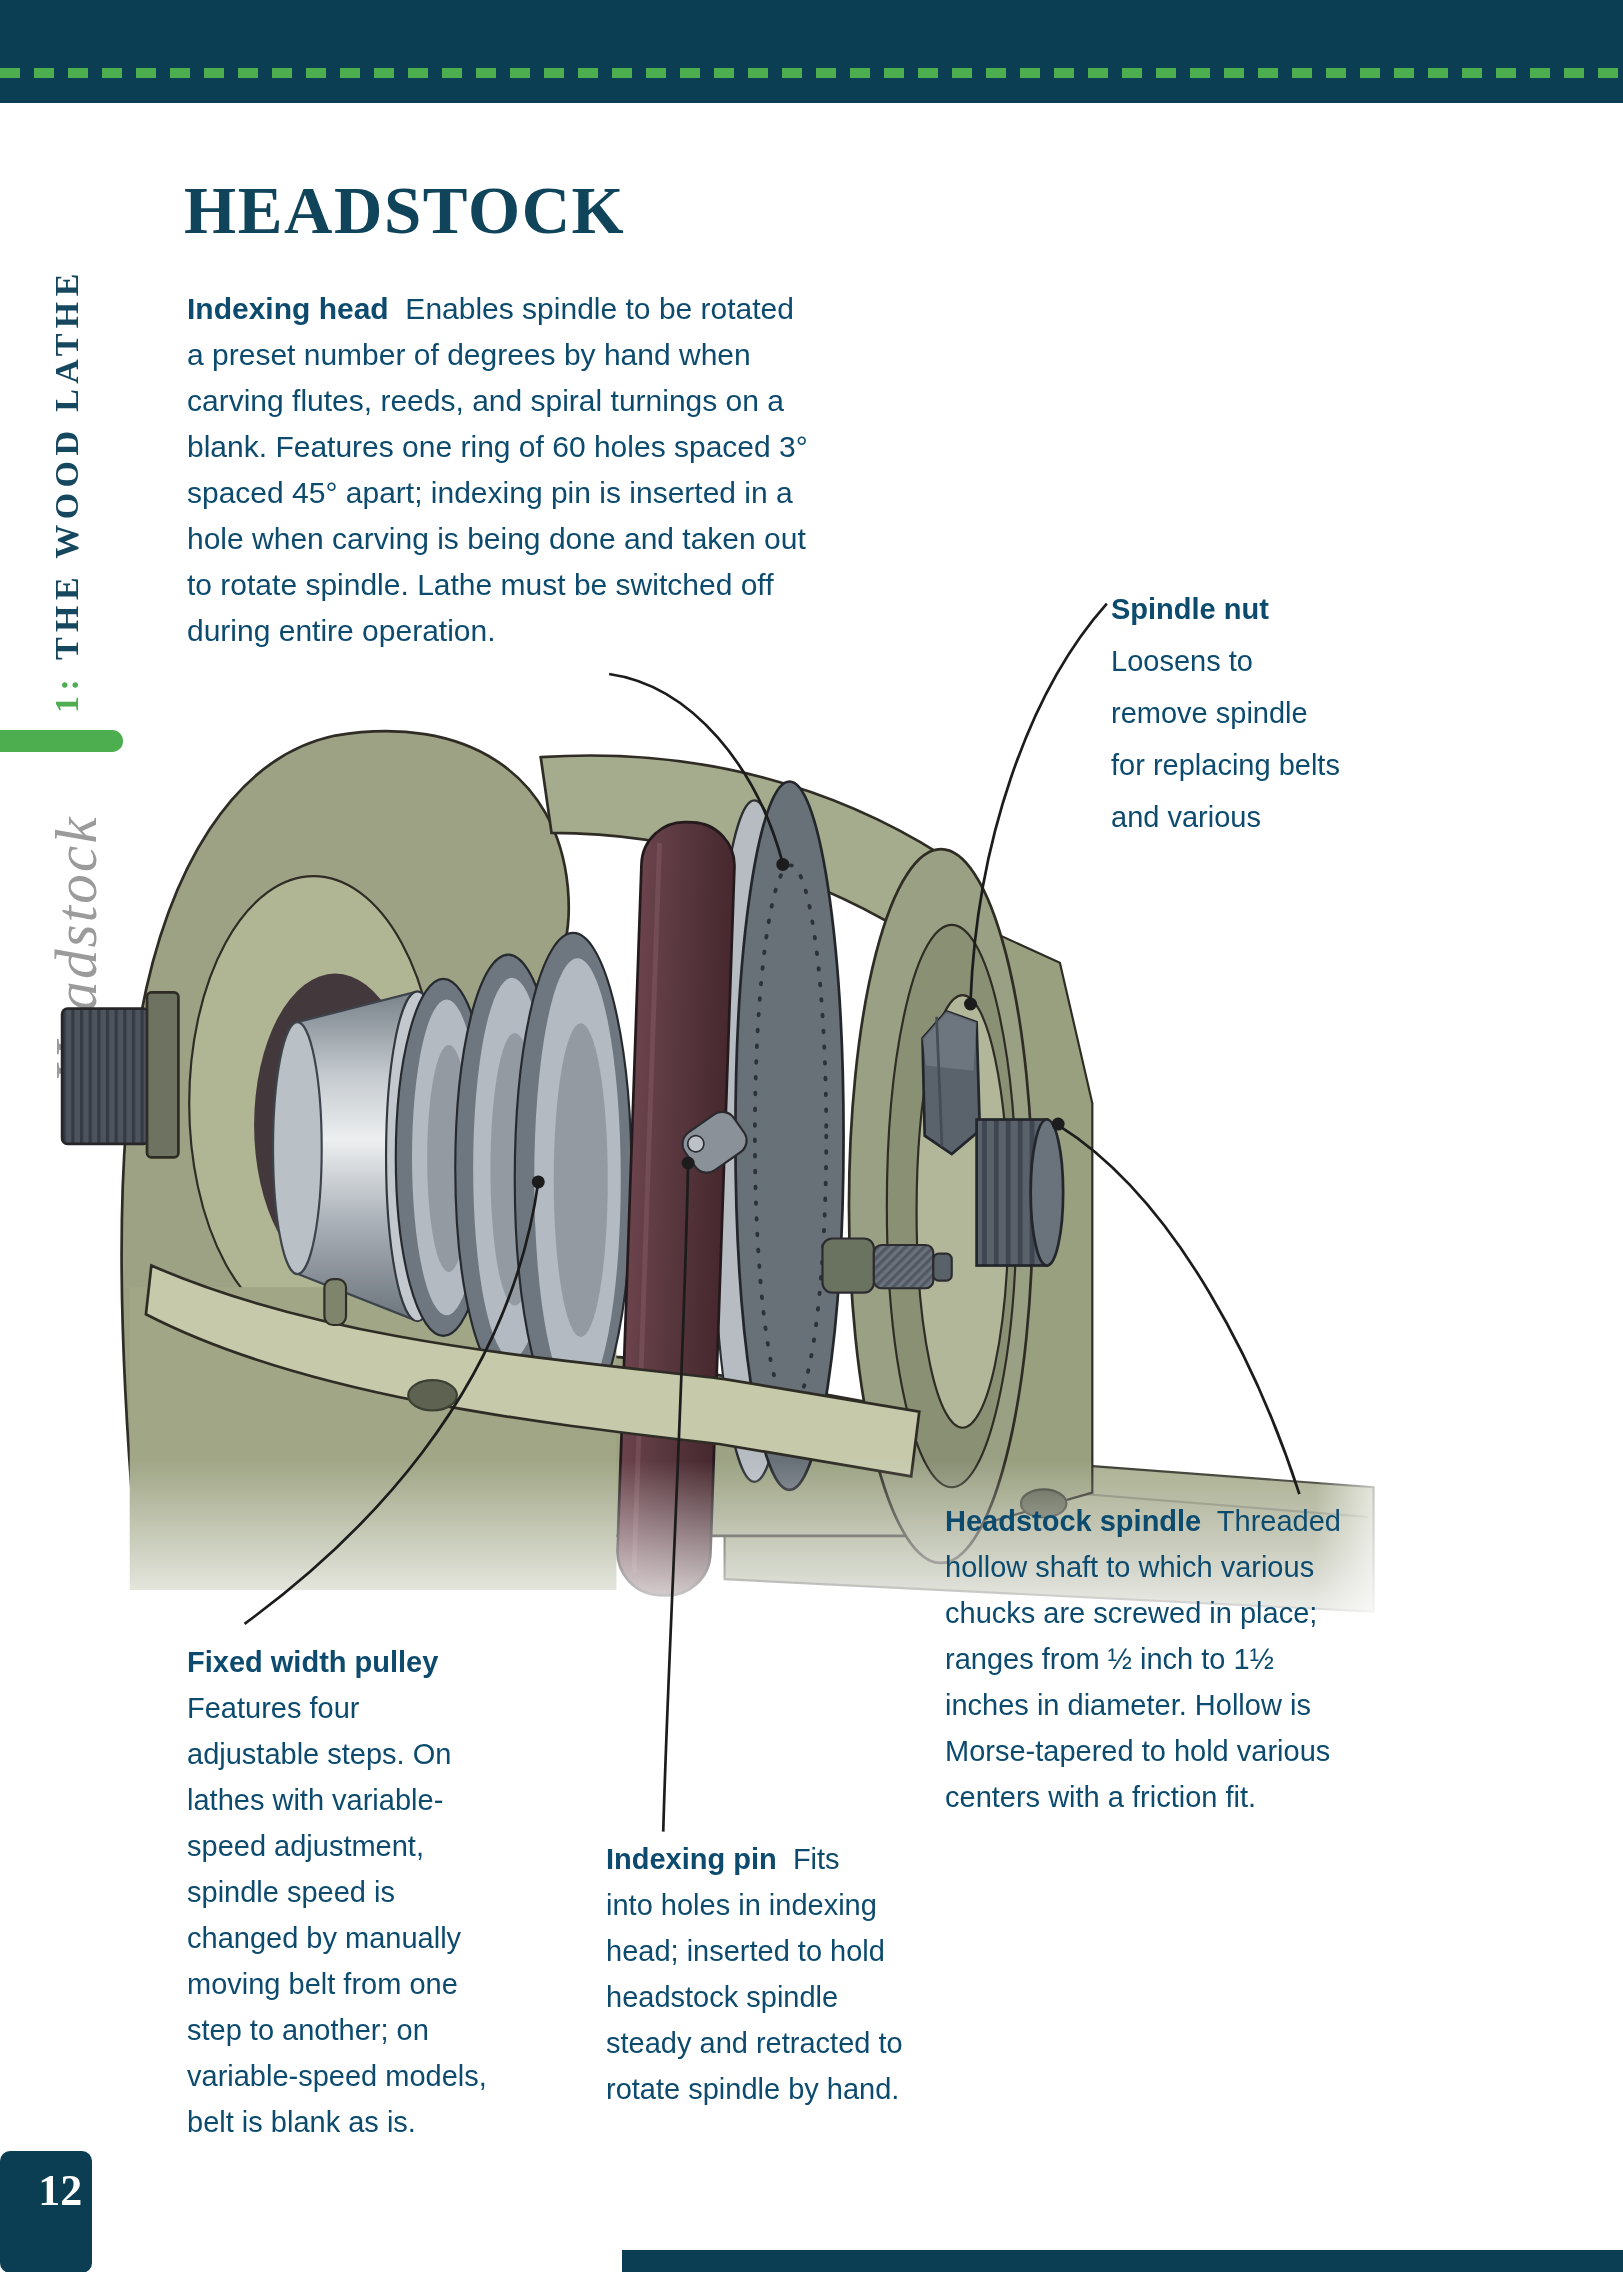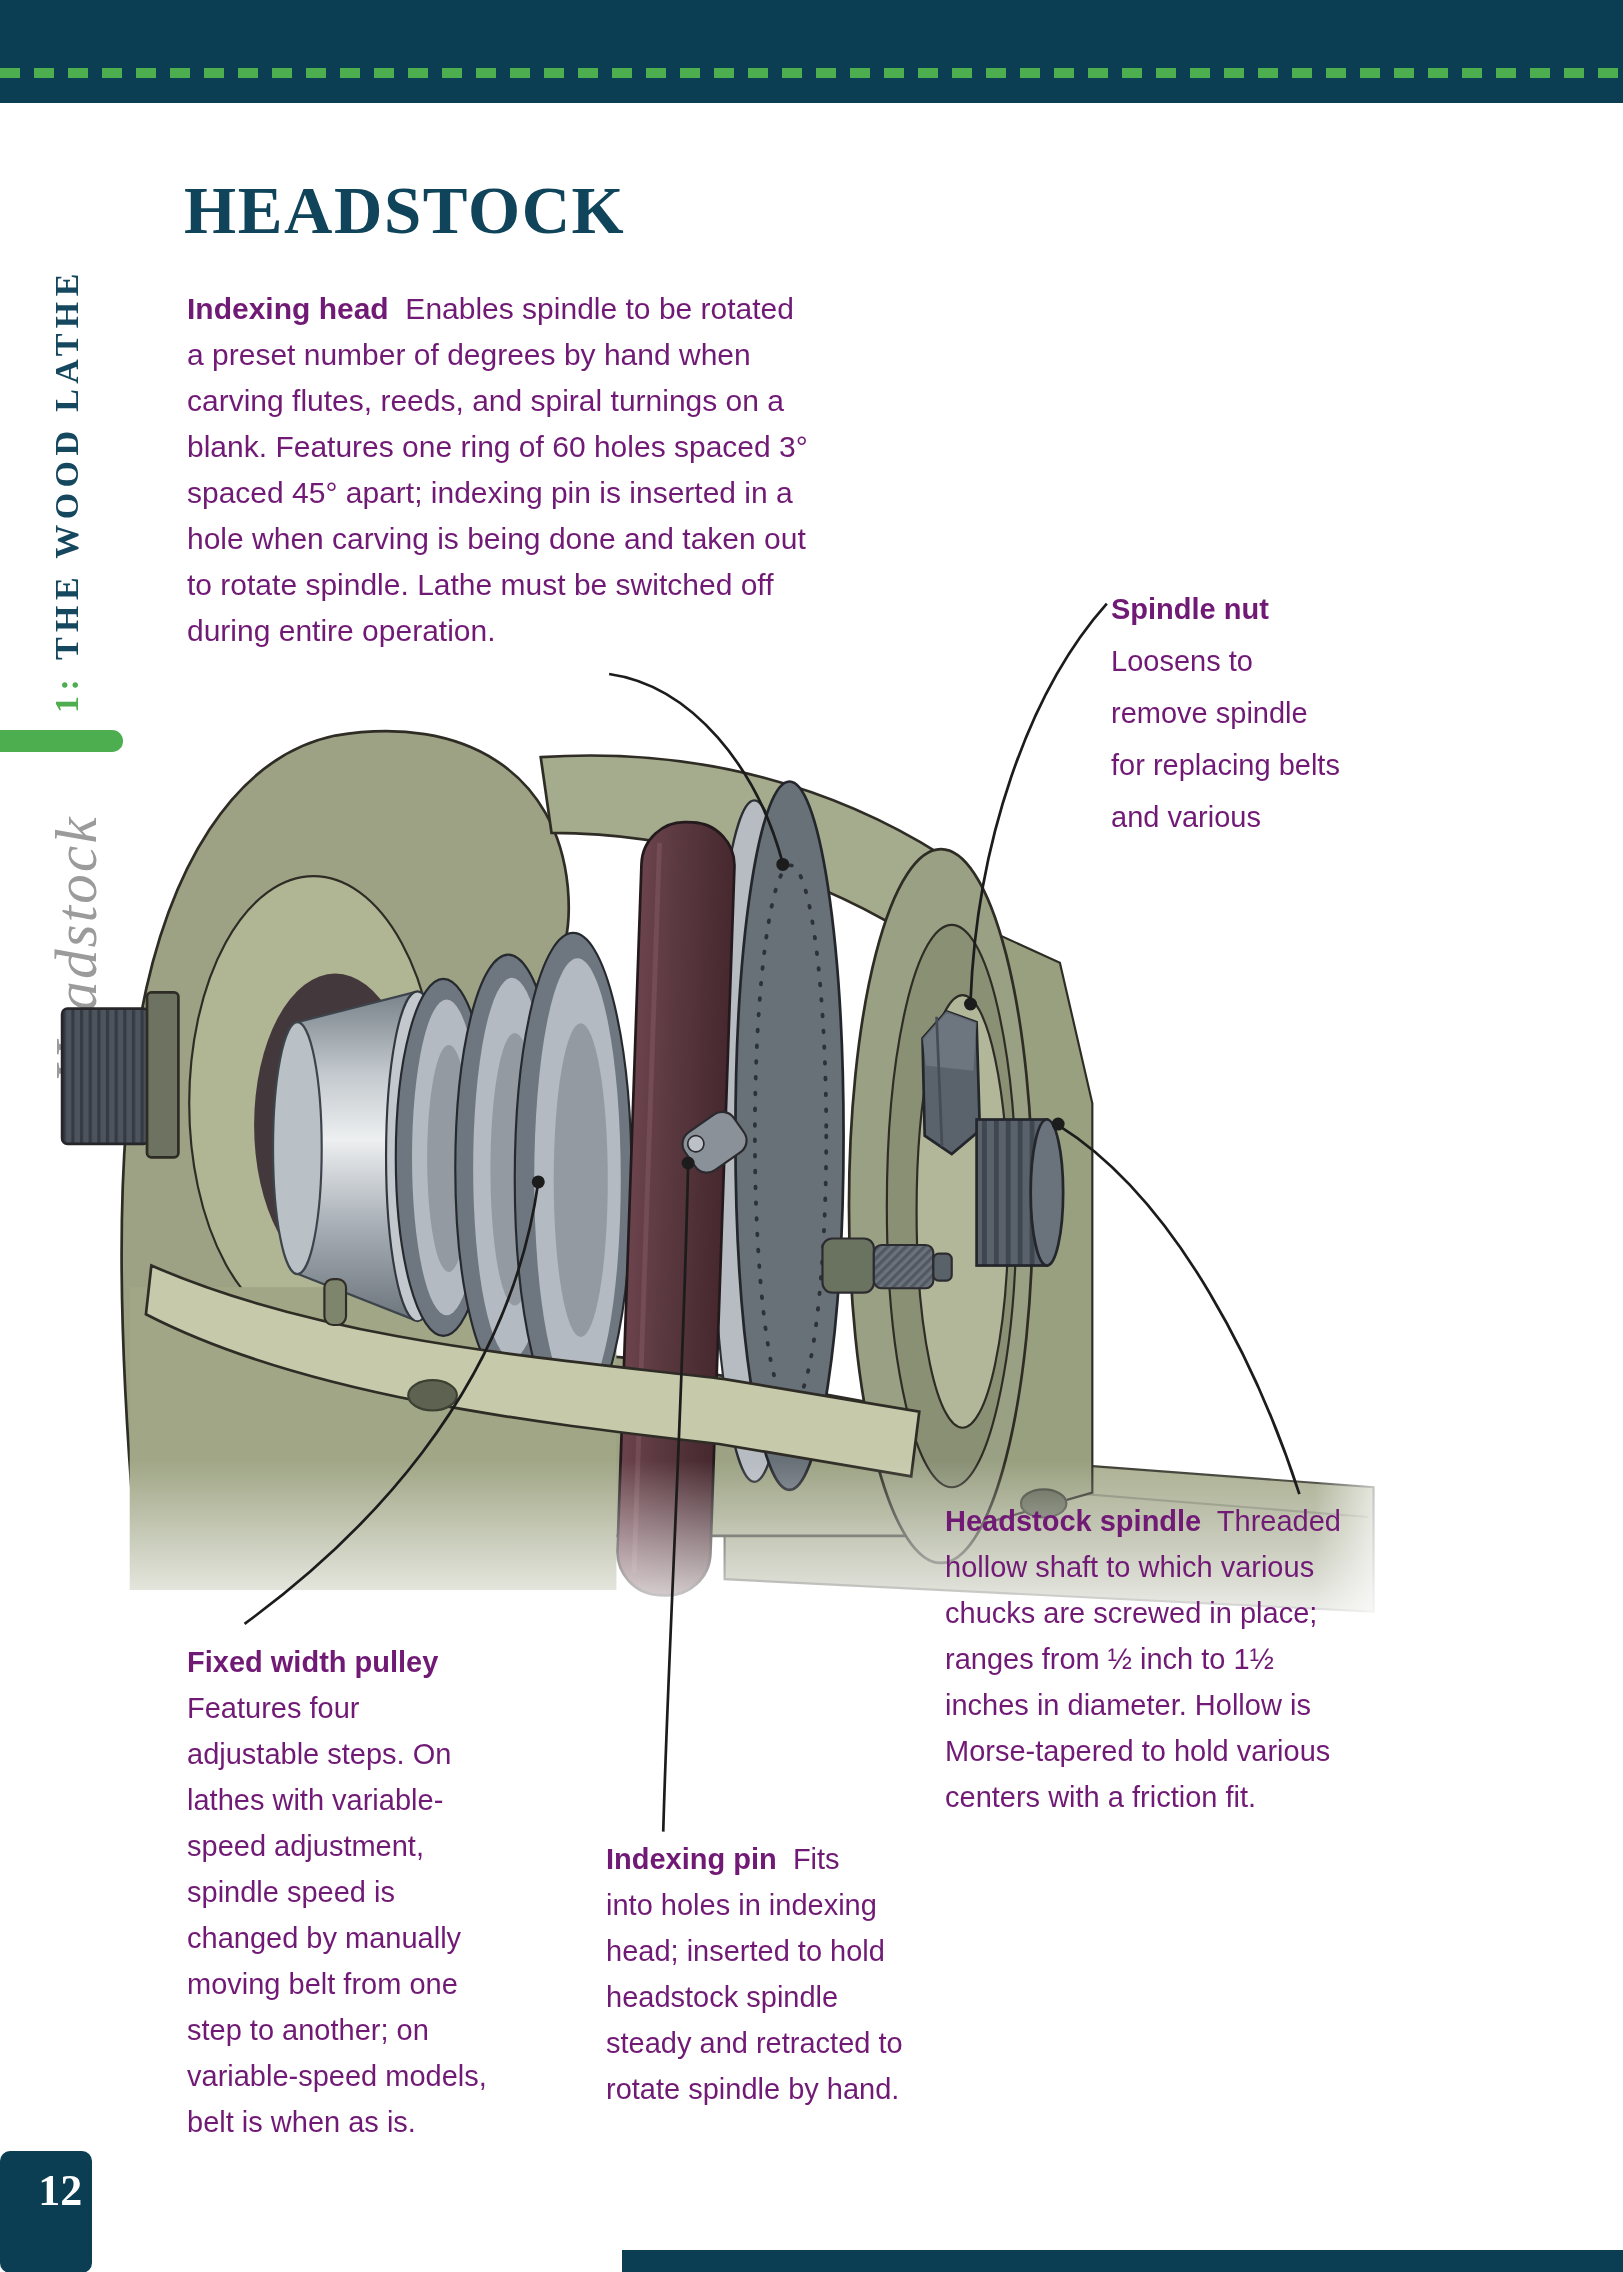--- a/index.html
+++ b/index.html
@@ -16,21 +16,21 @@
   .chapter{position:absolute;left:48px;top:713px;transform:rotate(-90deg);transform-origin:0 0;
      font-family:"Liberation Serif",serif;font-weight:bold;font-size:34px;letter-spacing:5.4px;
      color:#15485f;white-space:nowrap;}
   .chapter .num{color:#4cae4f;}
   .greenbar{position:absolute;left:0;top:730px;width:123px;height:21.6px;background:#4cae4f;
      border-radius:0 10.8px 10.8px 0;}
   .section-label{position:absolute;left:42px;top:1084px;transform:rotate(-90deg);transform-origin:0 0;
      font-family:"Liberation Serif",serif;font-style:italic;font-size:59px;letter-spacing:2.2px;
      color:#9b9b9b;white-space:nowrap;}
   
-  .block{position:absolute;white-space:nowrap;font-size:30px;line-height:46px;color:#701a75;}
+  .block{position:absolute;white-space:nowrap;font-size:30px;line-height:46px;color:#0c4a6e;}
   .block .ln b{font-weight:bold;}
   .blk-spindle-nut{font-size:29px;line-height:52px;}
   .blk-right,.blk-pin,.blk-pulley{font-size:29px;}
   
   #pagenum-box{position:absolute;left:0;top:2151px;width:92px;height:122px;background:#0c3e53;border-radius:10px;}
   #pagenum{position:absolute;right:9.7px;top:14px;color:#ffffff;font-family:"Liberation Serif",serif;
      font-weight:bold;font-size:44px;}
   #footer-bar{position:absolute;left:622px;top:2250px;width:1002px;height:23px;background:#0c3e53;}
   
   #illus{position:absolute;left:54px;top:692px;width:1352px;height:974px;}
@@ -236,21 +236,21 @@
     <div class="ln"><b>Fixed width pulley</b></div>
     <div class="ln">Features four</div>
     <div class="ln">adjustable steps. On</div>
     <div class="ln">lathes with variable-</div>
     <div class="ln">speed adjustment,</div>
     <div class="ln">spindle speed is</div>
     <div class="ln">changed by manually</div>
     <div class="ln">moving belt from one</div>
     <div class="ln">step to another; on</div>
     <div class="ln">variable-speed models,</div>
-    <div class="ln">belt is when as is.</div>
+    <div class="ln">belt is blank as is.</div>
   </div>
 
   <div class="block blk-pin" style="left:606px;top:1836px;">
     <div class="ln"><b>Indexing pin</b><span>&nbsp; Fits</span></div>
     <div class="ln">into holes in indexing</div>
     <div class="ln">head; inserted to hold</div>
     <div class="ln">headstock spindle</div>
     <div class="ln">steady and retracted to</div>
     <div class="ln">rotate spindle by hand.</div>
   </div>

